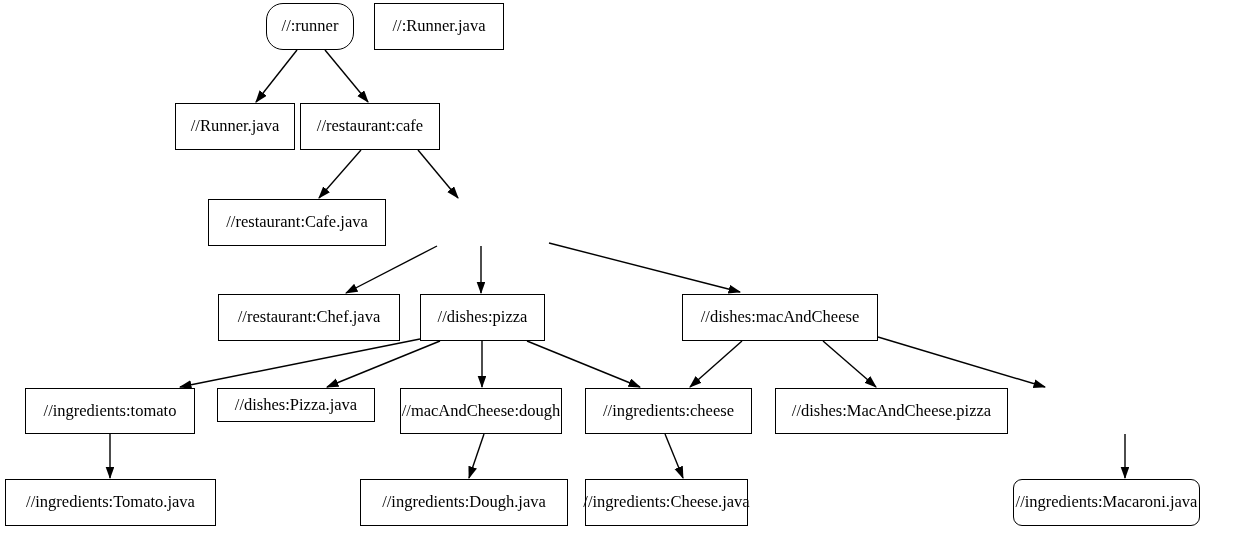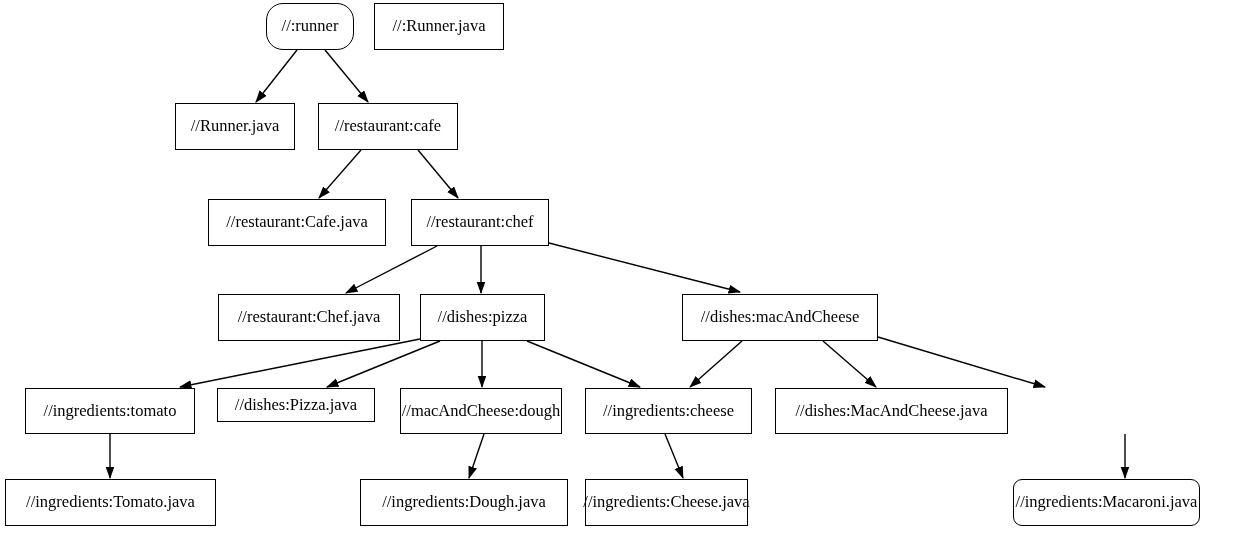--- a/index.html
+++ b/index.html
@@ -83,28 +83,25 @@
   <div id="node-layer">
       <div class="graph-node" style="left: 266px; top: 3px; width: 88px; height: 47px; border-color: rgb(0, 0, 0); background: rgb(255, 255, 255); border-radius: 17px;">
         <span class="node-label">//:runner</span>
       </div>
       <div class="graph-node" style="left: 374px; top: 3px; width: 130px; height: 47px; border-color: rgb(0, 0, 0); background: rgb(255, 255, 255);">
         <span class="node-label">//:Runner.java</span>
       </div>
       <div class="graph-node" style="left: 175px; top: 103px; width: 120px; height: 47px; border-color: rgb(0, 0, 0); background: rgb(255, 255, 255);">
         <span class="node-label">//Runner.java</span>
       </div>
-      <div class="graph-node" style="left: 318px; top: 103px; width: 140px; height: 47px; border-color: rgb(0, 0, 0); background: rgb(255, 255, 255);">
+      <div class="graph-node" style="left: 300px; top: 103px; width: 140px; height: 47px; border-color: rgb(0, 0, 0); background: rgb(255, 255, 255);">
         <span class="node-label">//restaurant:cafe</span>
       </div>
       <div class="graph-node" style="left: 208px; top: 199px; width: 178px; height: 47px; border-color: rgb(0, 0, 0); background: rgb(255, 255, 255);">
         <span class="node-label">//restaurant:Cafe.java</span>
-      </div>
-      <div class="graph-node" style="left: 411px; top: 199px; width: 138px; height: 47px; border-color: rgb(0, 0, 0); background: rgb(255, 255, 255);">
-        <span class="node-label">//restaurant:chef</span>
       </div>
       <div class="graph-node" style="left: 218px; top: 294px; width: 182px; height: 47px; border-color: rgb(0, 0, 0); background: rgb(255, 255, 255);">
         <span class="node-label">//restaurant:Chef.java</span>
       </div>
       <div class="graph-node" style="left: 420px; top: 294px; width: 125px; height: 47px; border-color: rgb(0, 0, 0); background: rgb(255, 255, 255);">
         <span class="node-label">//dishes:pizza</span>
       </div>
       <div class="graph-node" style="left: 682px; top: 294px; width: 196px; height: 47px; border-color: rgb(0, 0, 0); background: rgb(255, 255, 255);">
         <span class="node-label">//dishes:macAndCheese</span>
       </div>
@@ -114,21 +111,21 @@
       <div class="graph-node" style="left: 217px; top: 388px; width: 158px; height: 34px; border-color: rgb(0, 0, 0); background: rgb(255, 255, 255);">
         <span class="node-label">//dishes:Pizza.java</span>
       </div>
       <div class="graph-node" style="left: 400px; top: 388px; width: 162px; height: 46px; border-color: rgb(0, 0, 0); background: rgb(255, 255, 255);">
         <span class="node-label">//macAndCheese:dough</span>
       </div>
       <div class="graph-node" style="left: 585px; top: 388px; width: 167px; height: 46px; border-color: rgb(0, 0, 0); background: rgb(255, 255, 255);">
         <span class="node-label">//ingredients:cheese</span>
       </div>
       <div class="graph-node" style="left: 775px; top: 388px; width: 233px; height: 46px; border-color: rgb(0, 0, 0); background: rgb(255, 255, 255);">
-        <span class="node-label">//dishes:MacAndCheese.java</span>
+        <span class="node-label">//dishes:MacAndCheese.pizza</span>
       </div>
       <div class="graph-node" style="left: 5px; top: 479px; width: 211px; height: 47px; border-color: rgb(0, 0, 0); background: rgb(255, 255, 255);">
         <span class="node-label">//ingredients:Tomato.java</span>
       </div>
       <div class="graph-node" style="left: 360px; top: 479px; width: 208px; height: 47px; border-color: rgb(0, 0, 0); background: rgb(255, 255, 255);">
         <span class="node-label">//ingredients:Dough.java</span>
       </div>
       <div class="graph-node" style="left: 585px; top: 479px; width: 163px; height: 47px; border-color: rgb(0, 0, 0); background: rgb(255, 255, 255);">
         <span class="node-label">//ingredients:Cheese.java</span>
       </div>

